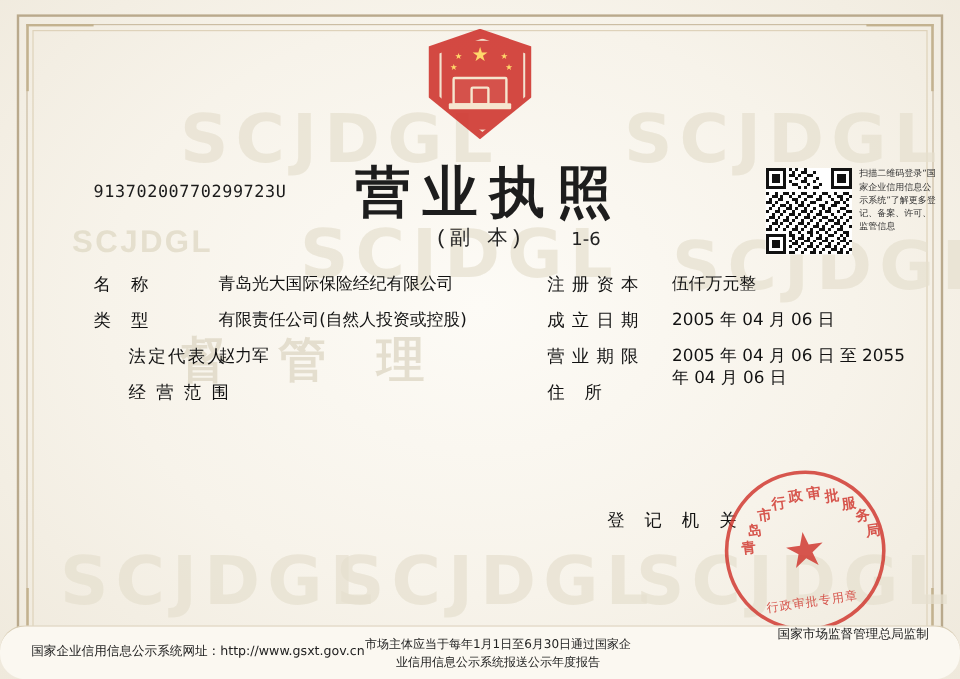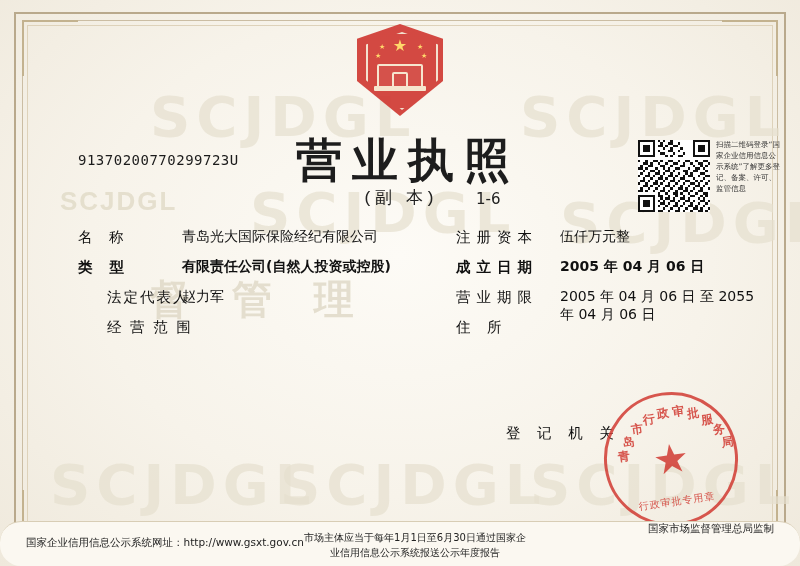--- a/index.html
+++ b/index.html
@@ -456,21 +456,21 @@
 
   <div class="fields">
 
     <div class="row" style="height:30px;">
       <div class="lbl">名     称</div>
       <div class="val">青岛光大国际保险经纪有限公司</div>
       <div class="rlbl">注册资本</div>
       <div class="rval">伍仟万元整</div>
     </div>
 
-    <div class="row" style="height:30px;font-weight:bold;">
+    <div class="row" style="height:30px;">
       <div class="lbl">类     型</div>
       <div class="val">有限责任公司(自然人投资或控股)</div>
       <div class="rlbl">成立日期</div>
       <div class="rval">2005 年  04 月 06 日</div>
     </div>
 
     <div class="row" style="height:30px;">
       <div class="lbl tight">法定代表人</div>
       <div class="val">赵力军</div>
       <div class="rlbl">营业期限</div>

